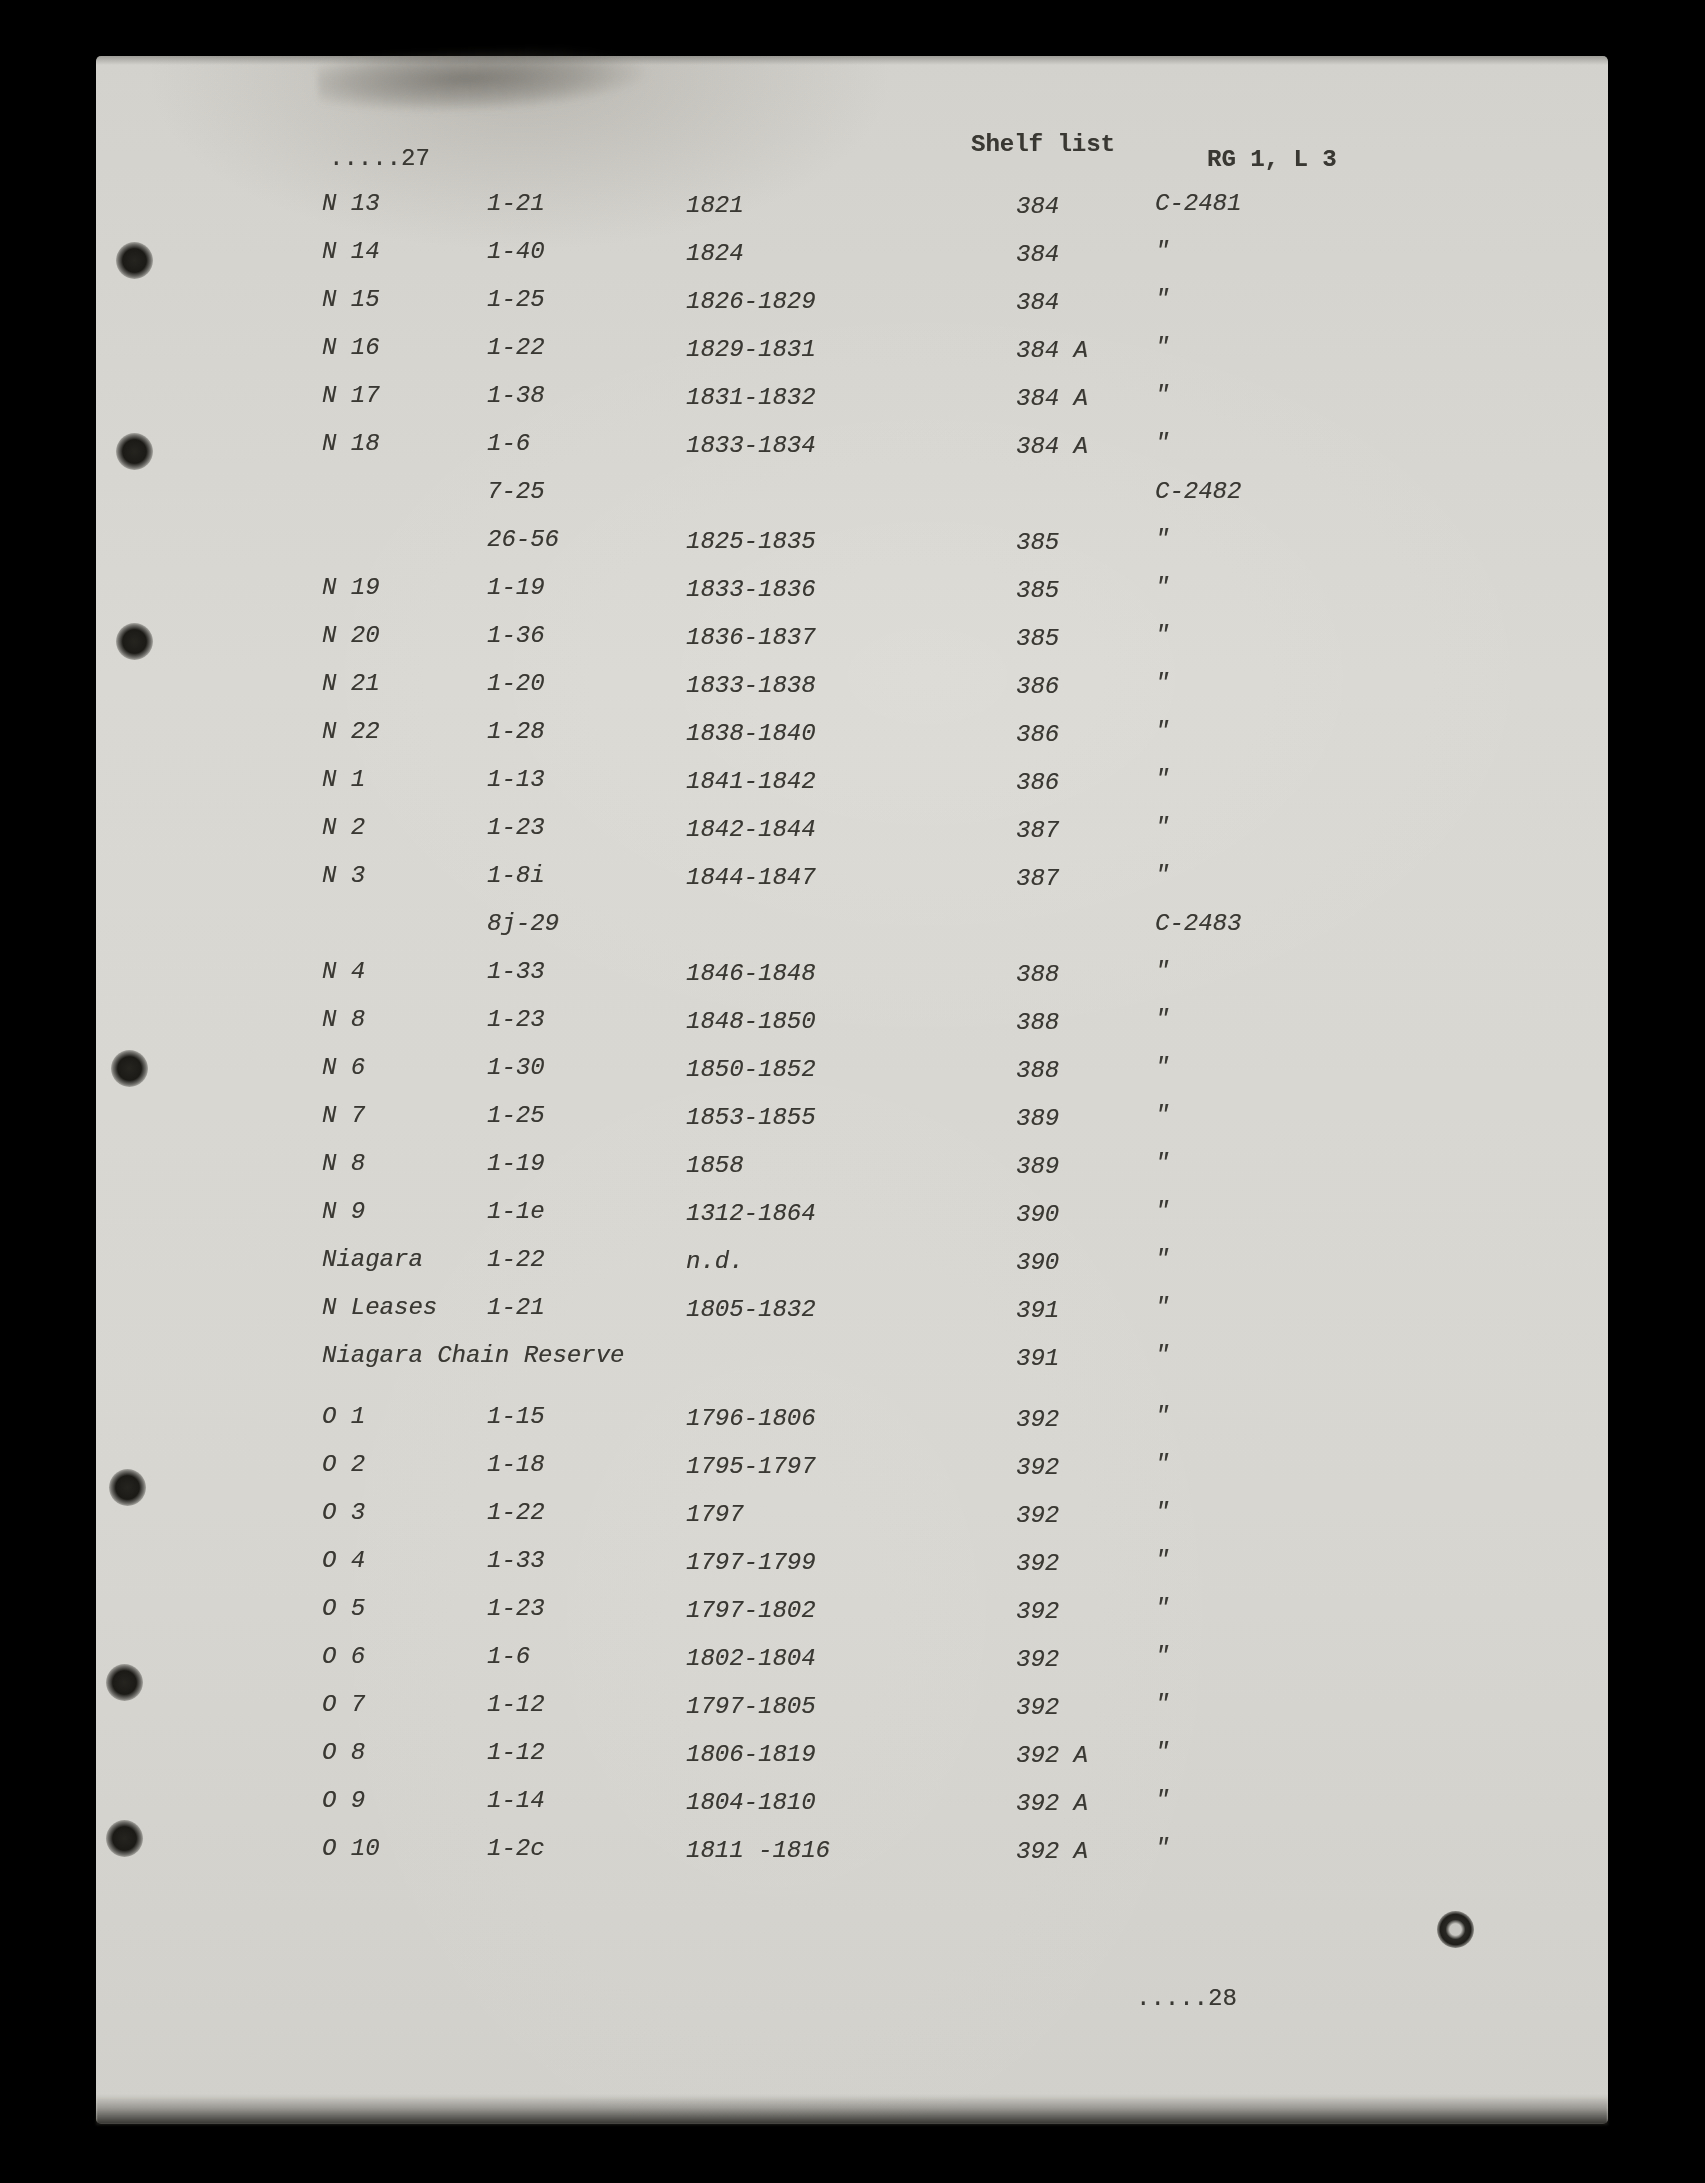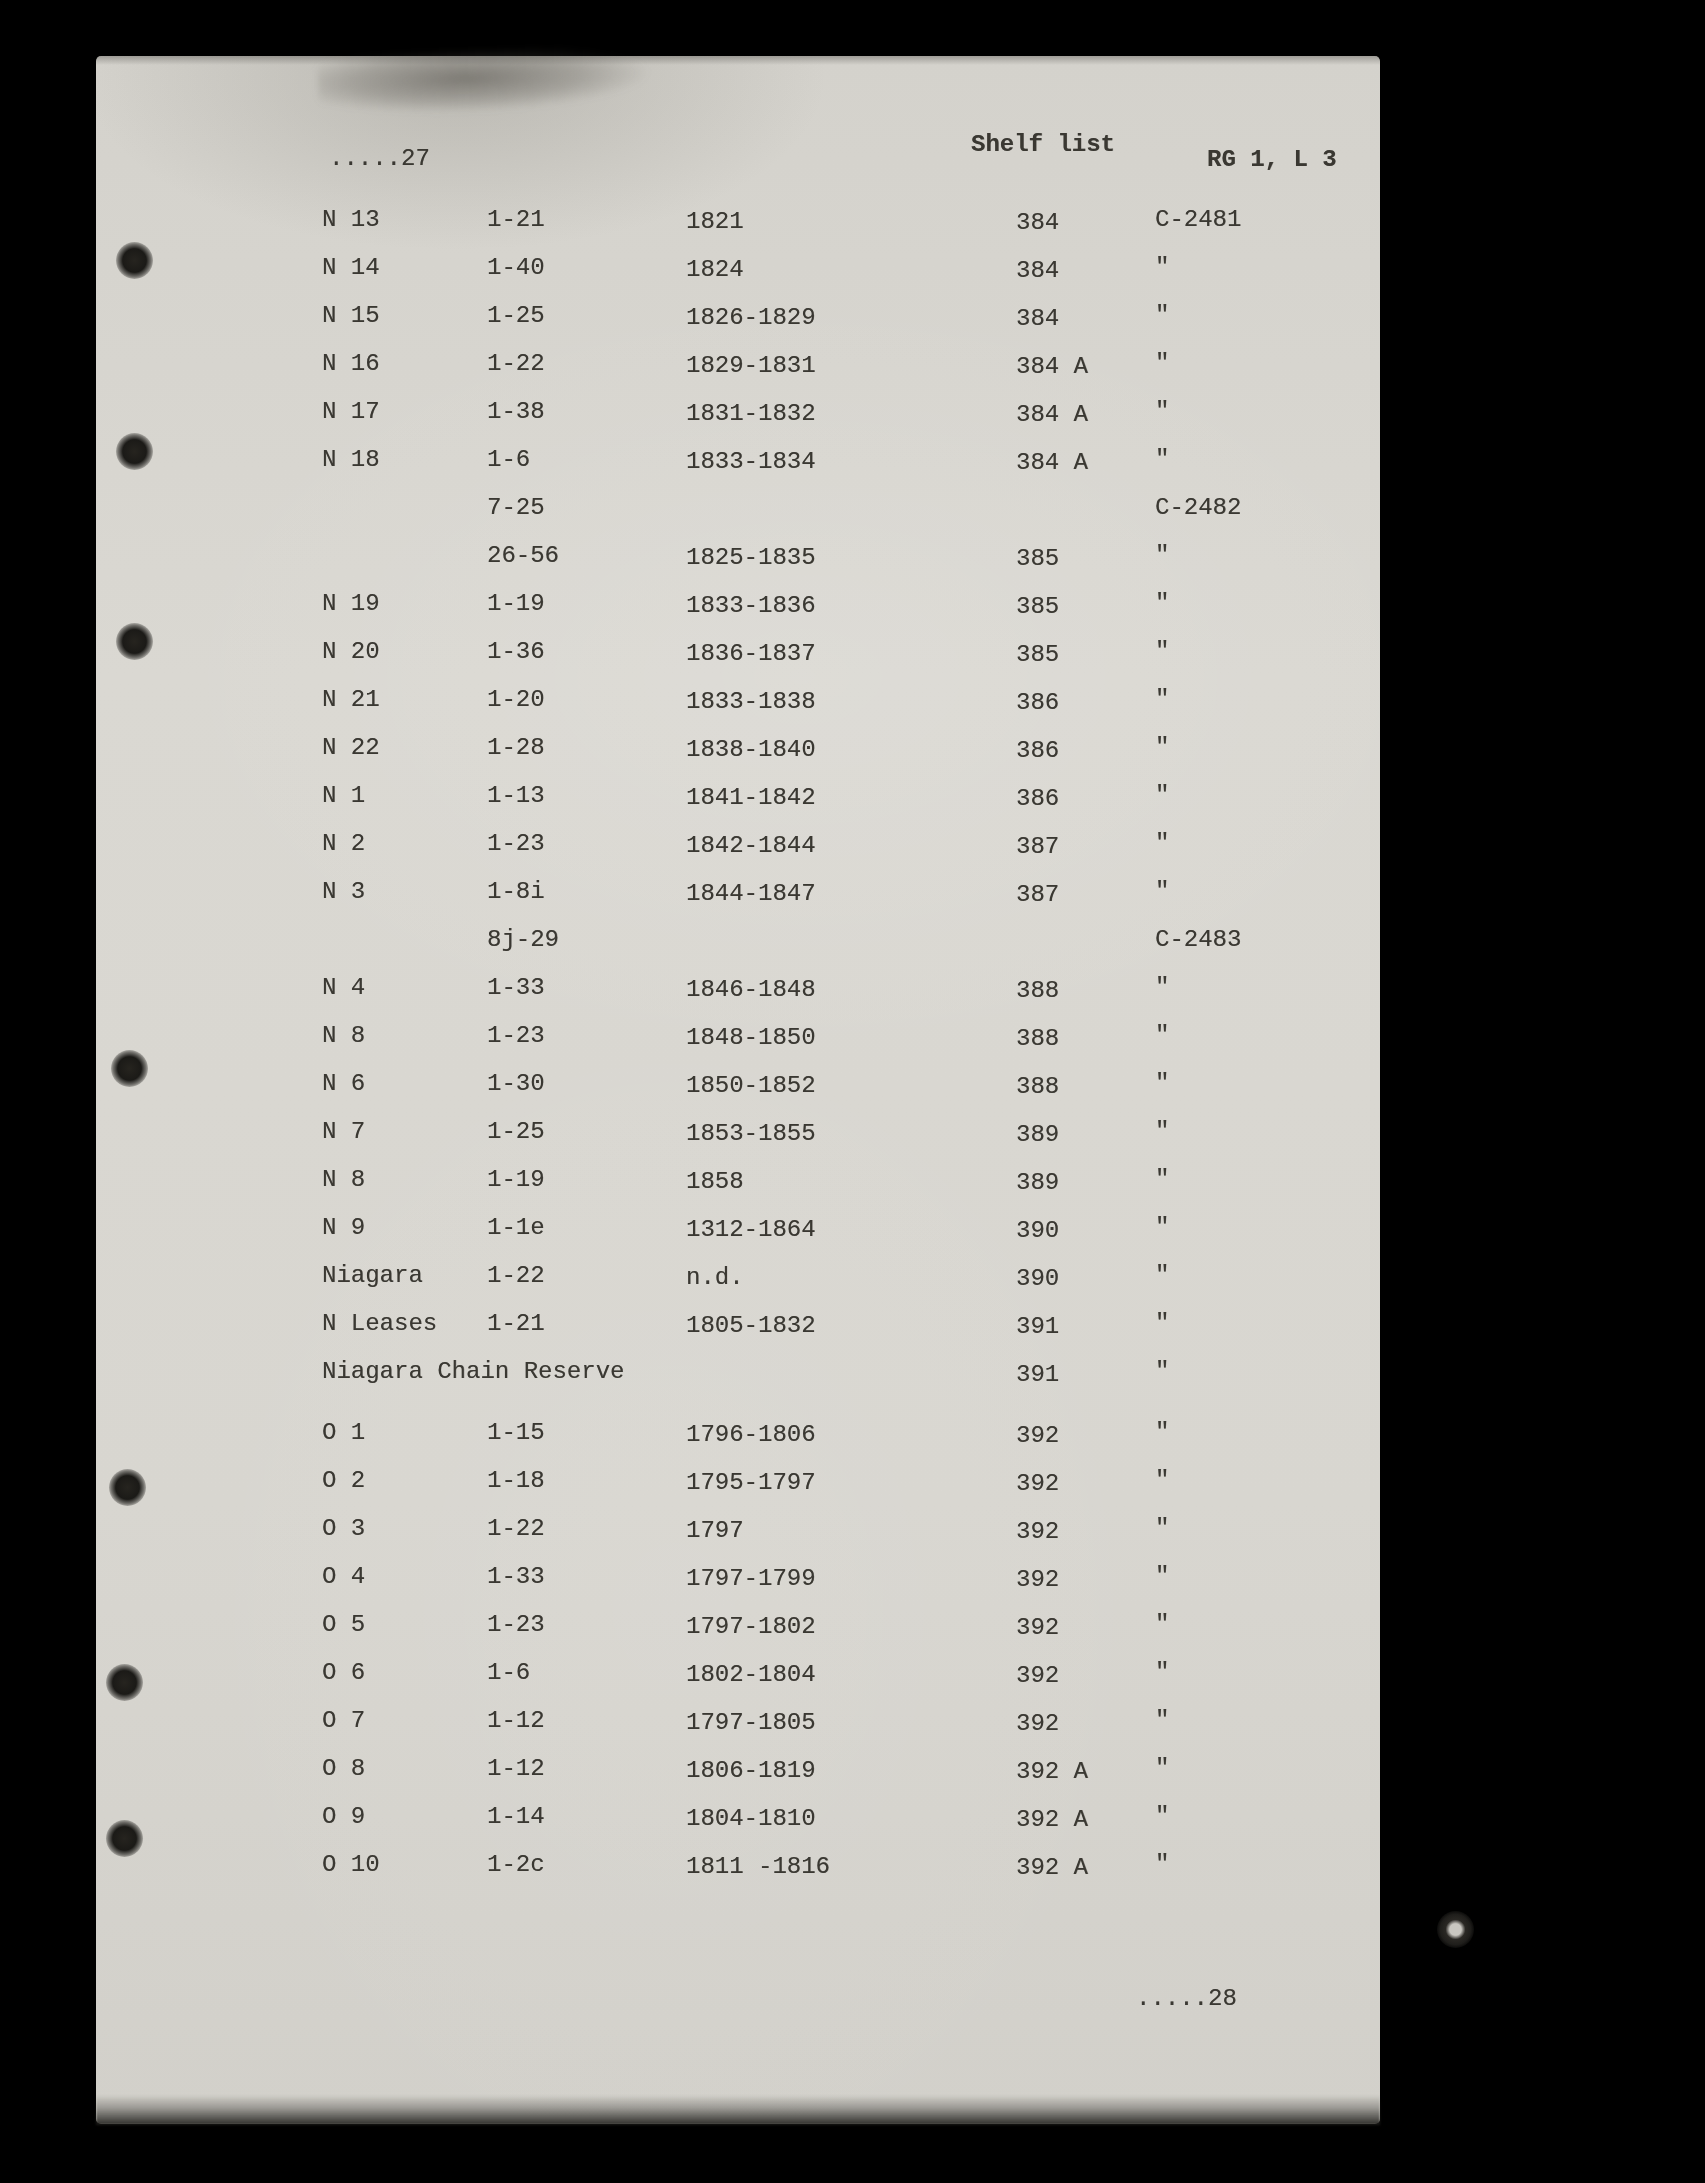--- a/index.html
+++ b/index.html
@@ -7,42 +7,42 @@
     --ink:#3a3832;
     --scan-bg:#000000;
   }
   html,body{margin:0;padding:0;background:#000;}
   .viewport{
     position:relative;width:1706px;height:2183px;overflow:hidden;
     background:var(--scan-bg);
     font-family:"Liberation Mono","DejaVu Sans Mono",monospace;
   }
   .paper{
-    position:absolute;left:96px;top:56px;width:1284px;height:2068px;
+    position:absolute;left:96px;top:56px;width:1512px;height:2068px;
     border-radius:5.1px;
     background:
       radial-gradient(ellipse 571px 267px at 28% 1%, rgba(120,118,110,0.28), transparent 65%),
       radial-gradient(ellipse 952px 571px at 55% 30%, rgba(255,255,255,0.10), transparent 70%),
       radial-gradient(ellipse 762px 952px at 45% 75%, rgba(255,255,255,0.06), transparent 70%),
       linear-gradient(to bottom,#d4d2cc 0%,#dad8d2 30%,#d8d6d0 70%,#d2d0ca 100%);
     color:var(--ink);
     font-size:24px;
     text-shadow:0.3px 0.3px 0.6px rgba(50,48,44,0.45);
   }
   .top-edge{position:absolute;left:0;right:0;top:0;height:9px;
     background:linear-gradient(to bottom, rgba(60,58,54,0.35), transparent);border-radius:5.1px 5.1px 0 0;}
   .bottom-edge{position:absolute;left:0;right:0;bottom:-1.3px;height:30.5px;
     background:linear-gradient(to bottom, rgba(45,44,40,0) 0%, rgba(45,44,40,0.35) 45%, rgba(28,27,24,0.9) 100%);
     filter:blur(1.3px);}
   .smudge{position:absolute;left:222px;top:-5.1px;width:330px;height:60px;
     background:radial-gradient(ellipse at 45% 45%, rgba(75,72,66,0.55) 0%, rgba(75,72,66,0.25) 45%, rgba(75,72,66,0) 72%);
     filter:blur(3.2px);transform:rotate(-2deg);}
   .header-text{position:absolute;white-space:pre;}
   .bold{font-weight:700;}
-  .shelf-table{position:absolute;left:0;top:140px;width:100%;}
+  .shelf-table{position:absolute;left:0;top:124px;width:100%;font-style:italic;}
   .section + .section{margin-top:13.3px;}
   .row{position:relative;height:48px;}
   .cell{position:absolute;top:0;line-height:48px;white-space:pre;}
   .col-id{left:226px;}
   .col-items{left:391px;}
   .col-dates{left:590px;top:1.9px;}
   .col-shelf{left:920px;top:3.2px;}
   .col-reel{left:1059px;}
   .page-footer{position:absolute;left:1040px;top:1919px;line-height:48px;white-space:pre;}
   .hole{position:absolute;width:37px;height:37px;border-radius:50%;

